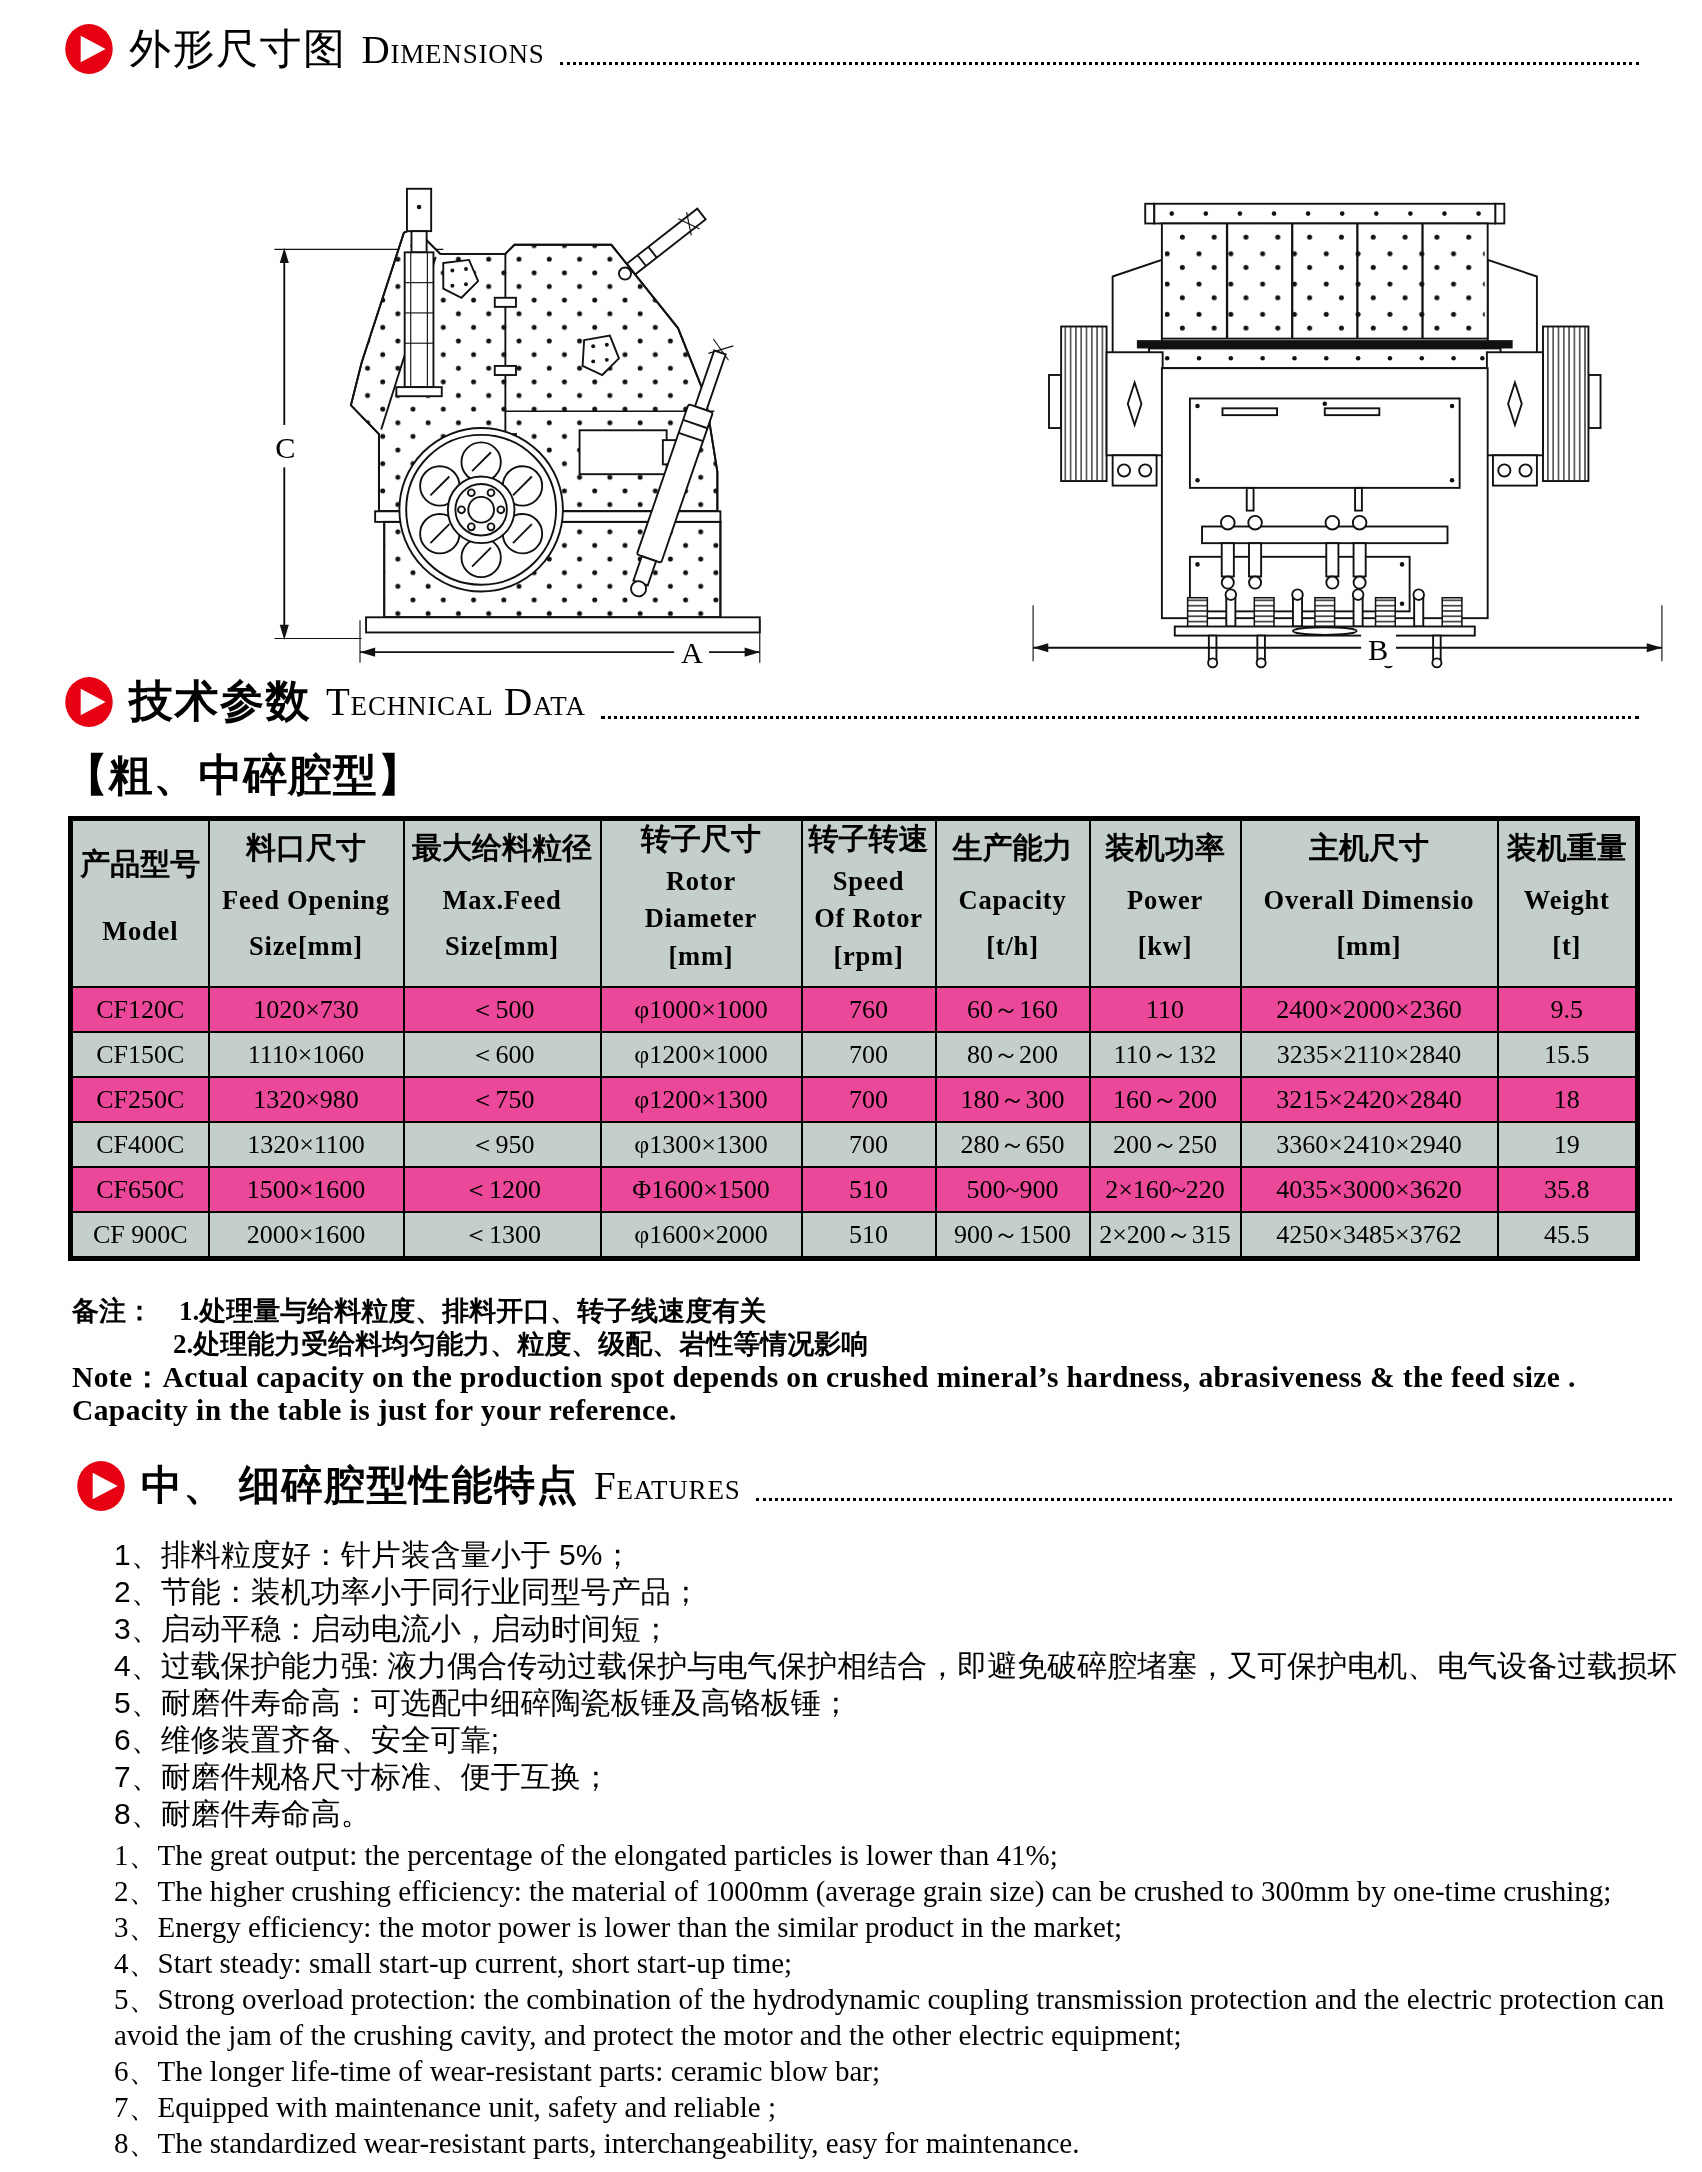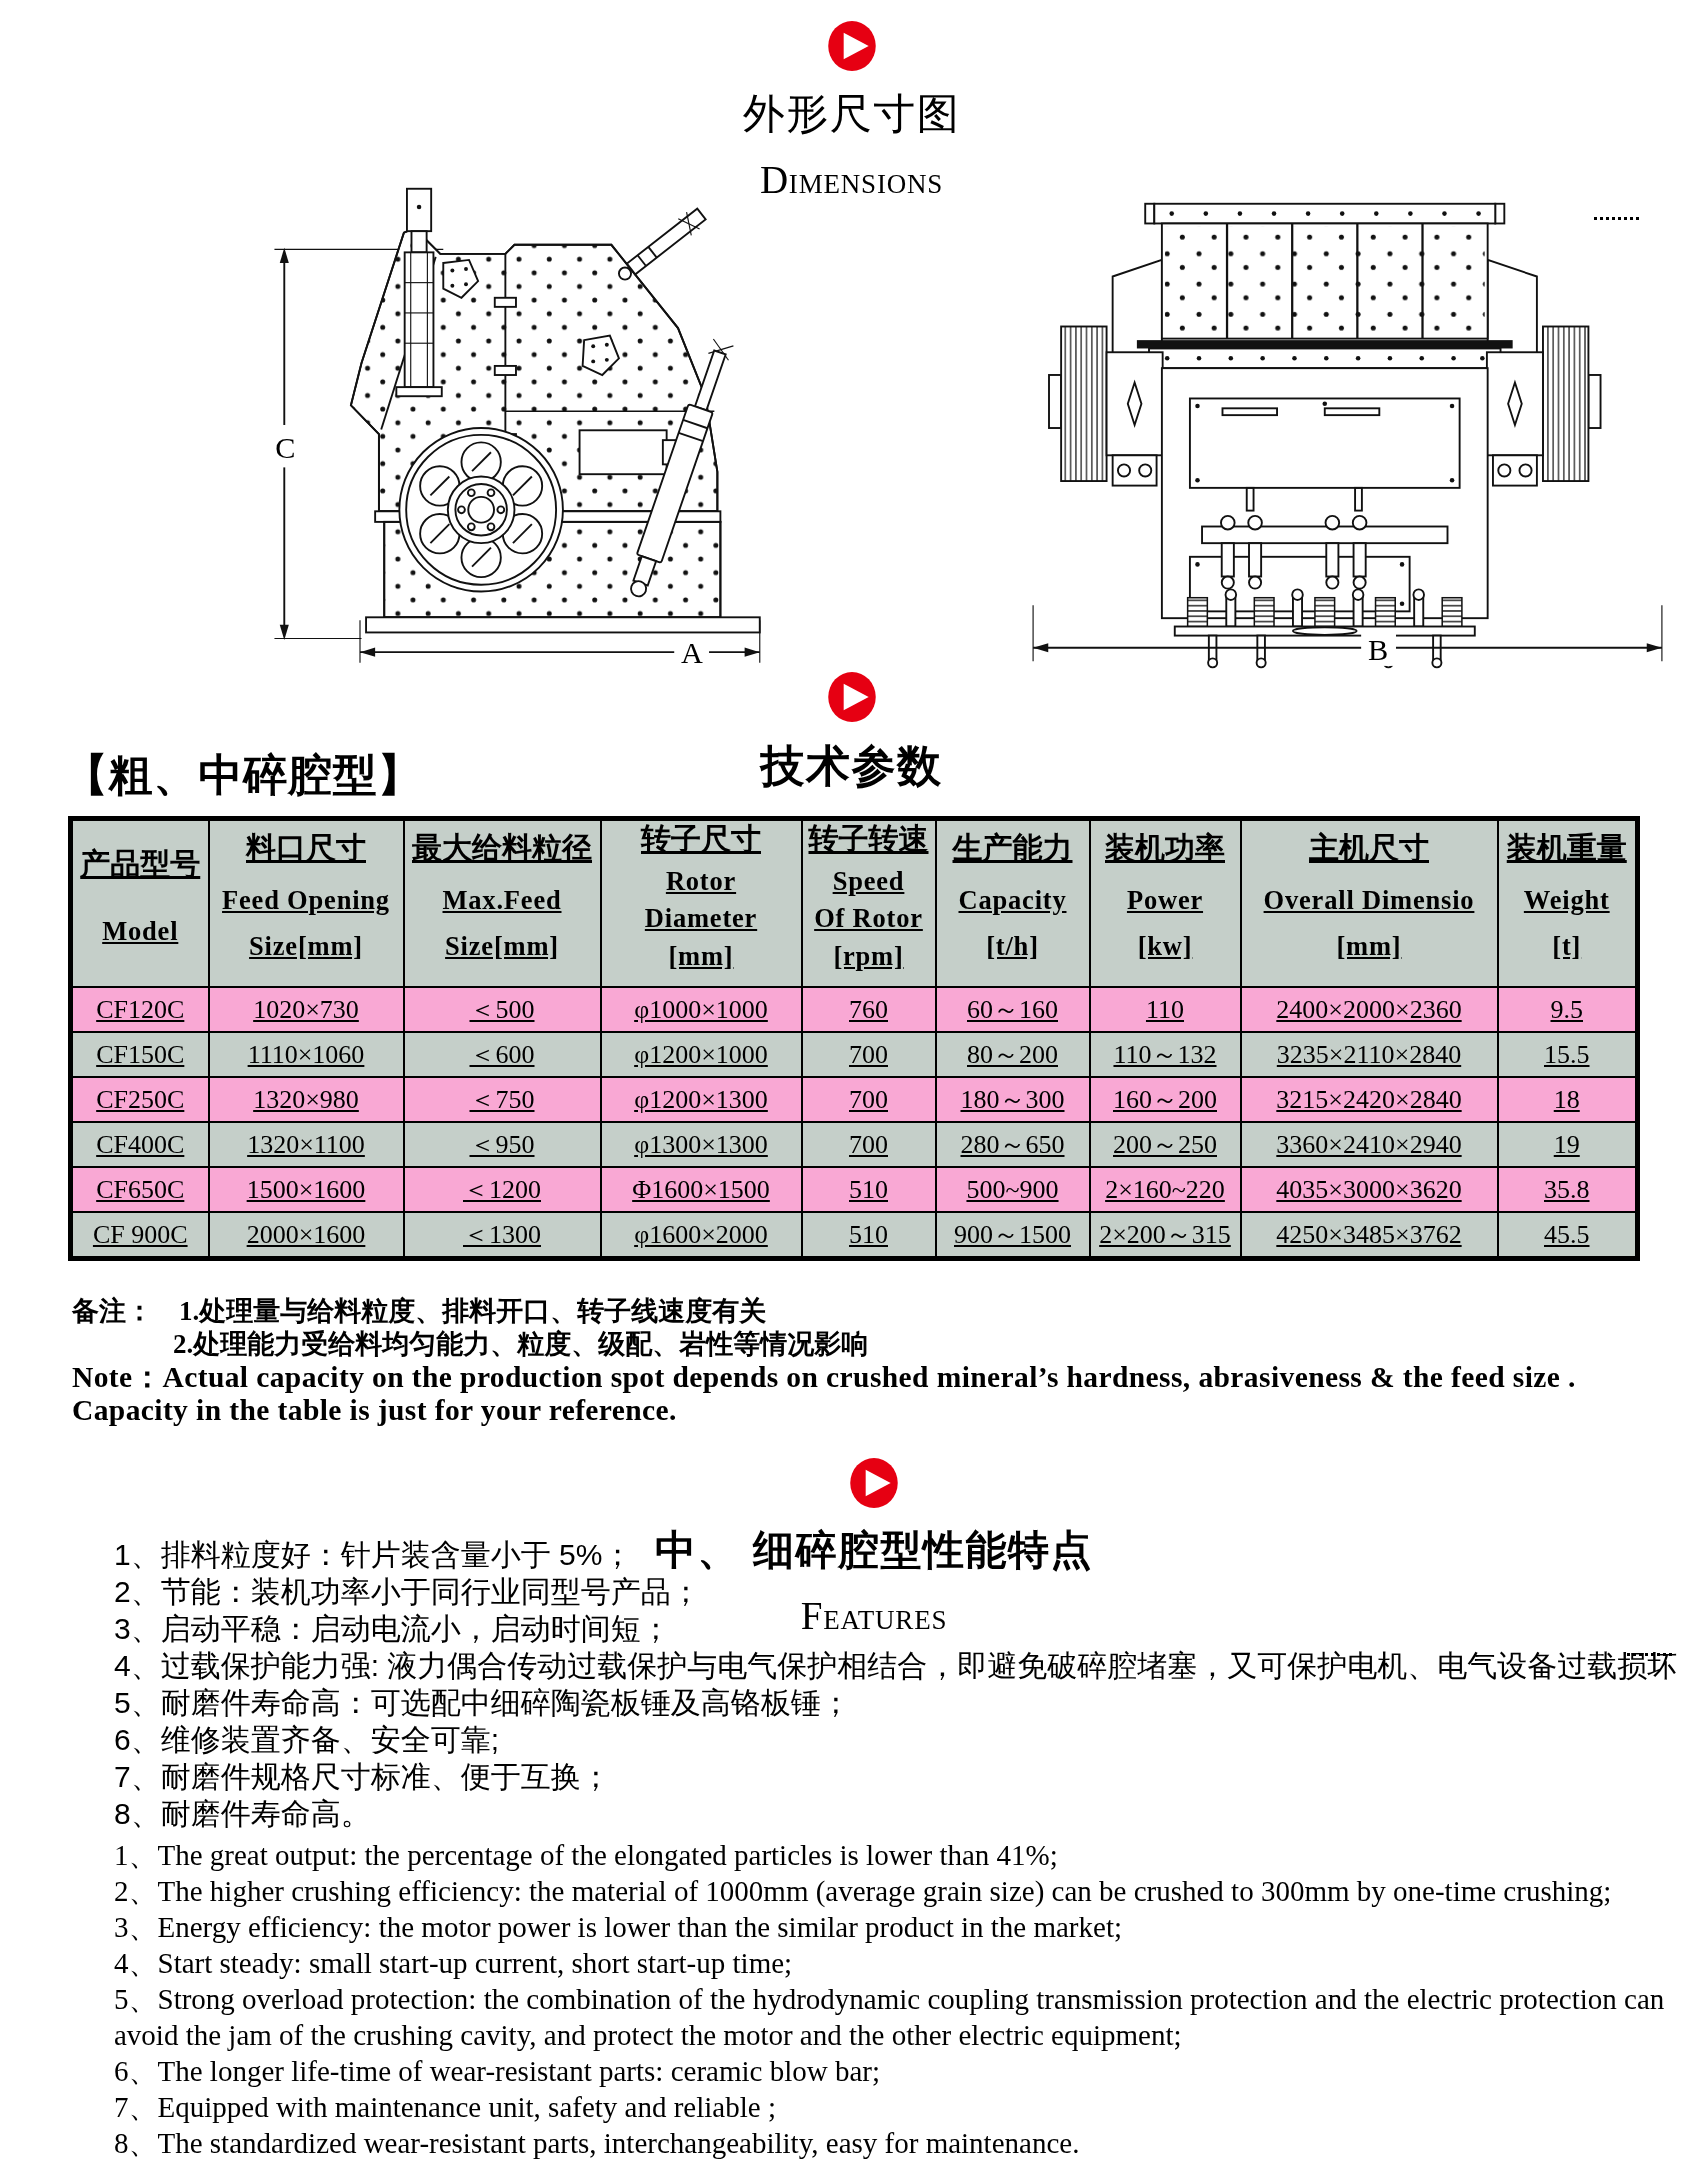--- a/index.html
+++ b/index.html
@@ -3,31 +3,31 @@
 <meta charset="utf-8">
 <style>
   html,body{margin:0;padding:0;}
   body{
     width:1702px;height:2172px;background:#ffffff;position:relative;
     font-family:"Liberation Serif",serif;color:#000;
     -webkit-font-smoothing:antialiased;
   }
   .abs{position:absolute;}
   
-  .hrow{display:flex;align-items:center;gap:15px;flex-direction:column;}
+  .hrow{display:flex;align-items:center;gap:15px;}
   .icon-play{width:50px;height:50px;flex:0 0 auto;}
   .icon-play svg{display:block;width:100%;height:100%;}
   .h-zh1{font-family:"Liberation Serif",serif;font-weight:500;font-size:42px;letter-spacing:1.5px;white-space:nowrap;}
   .h-zh2{font-family:"Liberation Sans",sans-serif;font-weight:900;font-size:44px;letter-spacing:1.5px;white-space:nowrap;}
   .h-zh3{font-family:"Liberation Sans",sans-serif;font-weight:700;font-size:41px;letter-spacing:1.5px;white-space:nowrap;}
   .h-en{font-family:"Liberation Serif",serif;font-variant:small-caps;font-size:39px;letter-spacing:0.8px;white-space:nowrap;}
   .rule{flex:1;border-bottom:3px dotted #000;align-self:flex-end;margin-bottom:12px;min-width:45px;}
   .sec-title{font-family:"Liberation Sans",sans-serif;font-weight:900;font-size:44px;letter-spacing:0.8px;}
   
-  table.spec{border-collapse:collapse;table-layout:fixed;border:5.3px solid #000;background:#f9a8d4;text-decoration:underline;}
+  table.spec{border-collapse:collapse;table-layout:fixed;border:5.3px solid #000;background:#ec4899;}
   table.spec th,table.spec td{border:2.3px solid #000;text-align:center;vertical-align:middle;padding:0;overflow:hidden;}
   table.spec thead th{background:#c5cfc9;height:165px;}
   table.spec td{height:43px;font-size:26px;font-family:"Liberation Serif",serif;white-space:nowrap;}
   table.spec tr.shade td{background:#c5cfc9;}
   .th-inner{display:flex;flex-direction:column;justify-content:space-evenly;height:100%;padding:4.5px 0 21px 0;}
   .th-zh{font-family:"Liberation Sans",sans-serif;font-weight:700;font-size:30px;white-space:nowrap;}
   .th-en{font-family:"Liberation Serif",serif;font-size:26.5px;letter-spacing:0.8px;white-space:nowrap;overflow:hidden;}
   
   .notes{line-height:33px;}
   .note-zh{font-family:Liberation Serif, serif;font-weight:700;font-size:27px;}

